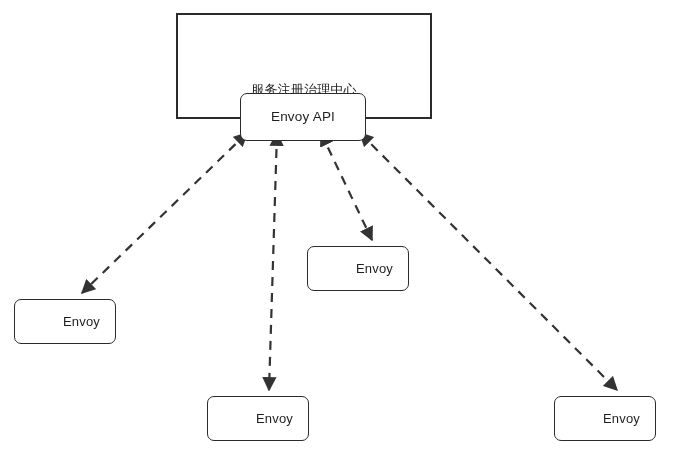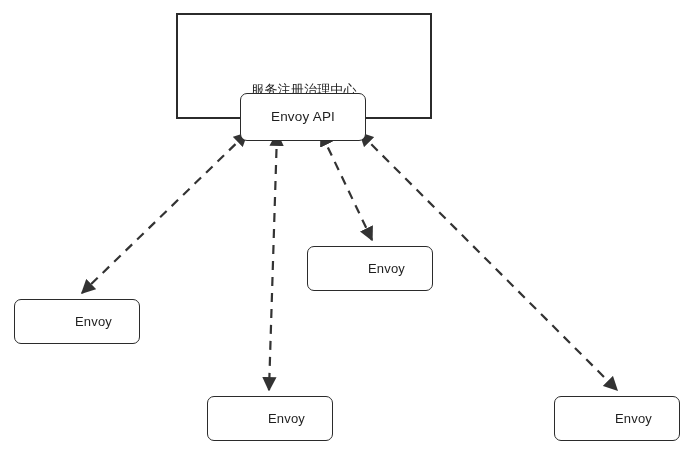--- a/index.html
+++ b/index.html
@@ -67,21 +67,21 @@
     left: 240px;
     top: 93px;
     width: 126px;
     height: 48px;
     z-index: 3;
   }
   #envoy-api .node-label {
     font-size: 13.5px;
   }
   .envoy-node {
-    width: 126px;
+    width: 102px;
     height: 45px;
     z-index: 2;
     padding-left: 33px;
   }
   #envoy-left   { left: 14px;  top: 299px; }
   #envoy-mid    { left: 307px; top: 246px; }
   #envoy-bottom { left: 207px; top: 396px; }
   #envoy-right  { left: 554px; top: 396px; }
 </style>
 </head>

